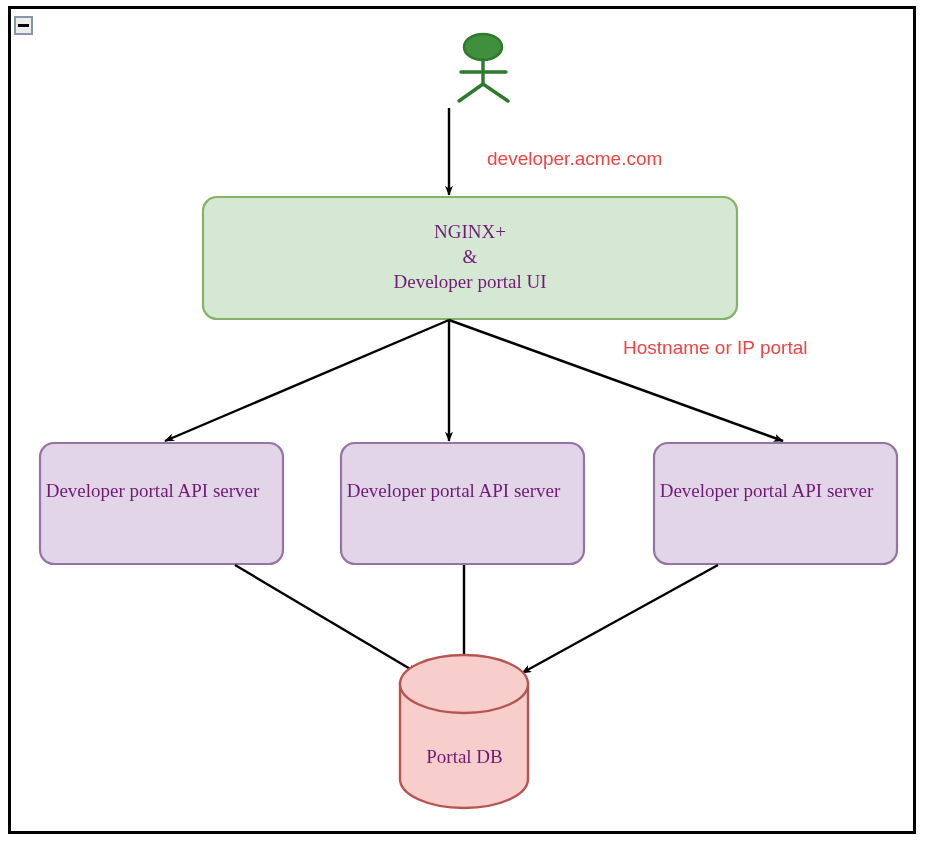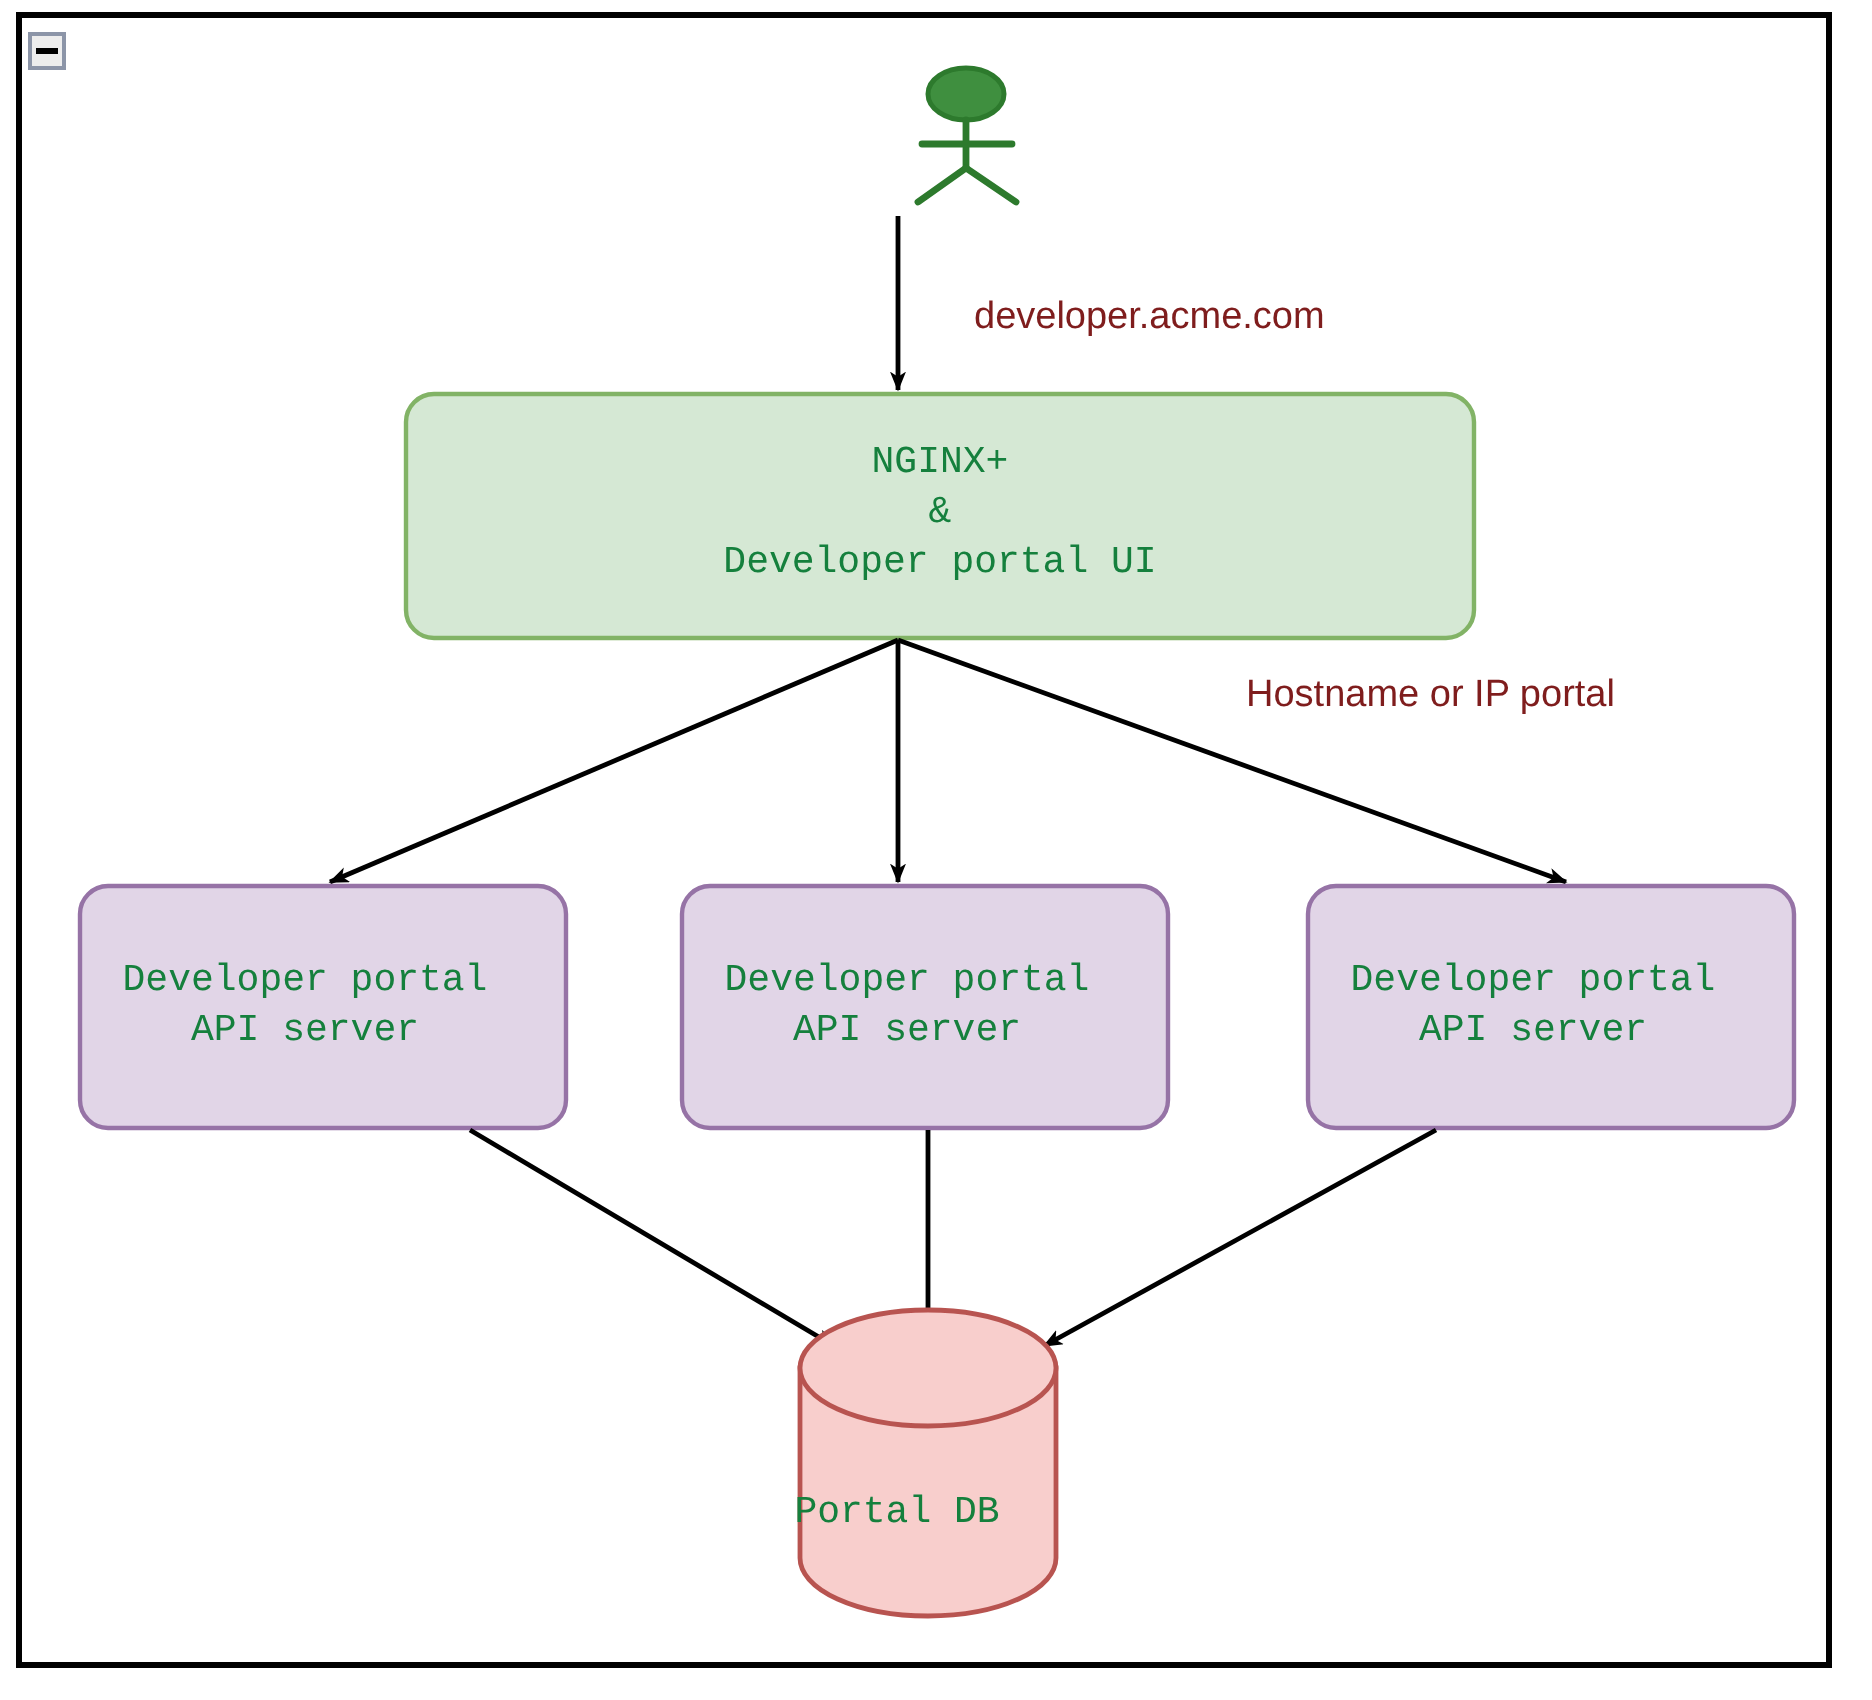--- a/index.html
+++ b/index.html
@@ -54,29 +54,29 @@
     top: 0;
     width: 936px;
     height: 850px;
     pointer-events: none;
   }
   #svg-layer .hit { pointer-events: auto; }
 
   .node-label {
     position: absolute;
     text-align: center;
-    color: #15803d;
-    font-family: Liberation Mono, monospace;
+    color: #701a75;
+    font-family: Liberation Serif, serif;
     line-height: 1.32;
     white-space: pre-line;
     pointer-events: none;
   }
   .edge-label {
     position: absolute;
-    color: #7f1d1d;
+    color: #ef4444;
     font-family: "Liberation Sans", sans-serif;
     font-size: 19px;
     white-space: nowrap;
   }
 
   #nginx-label {
     left: 203px;
     top: 219px;
     width: 534px;
     font-size: 19px;
@@ -84,21 +84,21 @@
   .api-label {
     font-size: 19px;
     top: 478px;
     width: 225px;
   }
   #api-label-1 { left: 40px; }
   #api-label-2 { left: 341px; }
   #api-label-3 { left: 654px; }
 
   #db-label {
-    left: 384px;
+    left: 400px;
     top: 744px;
     width: 129px;
     font-size: 19px;
   }
   #label-developer-acme { left: 487px; top: 148px; }
   #label-hostname-ip    { left: 623px; top: 337px; }
 </style>
 </head>
 <body>
 

